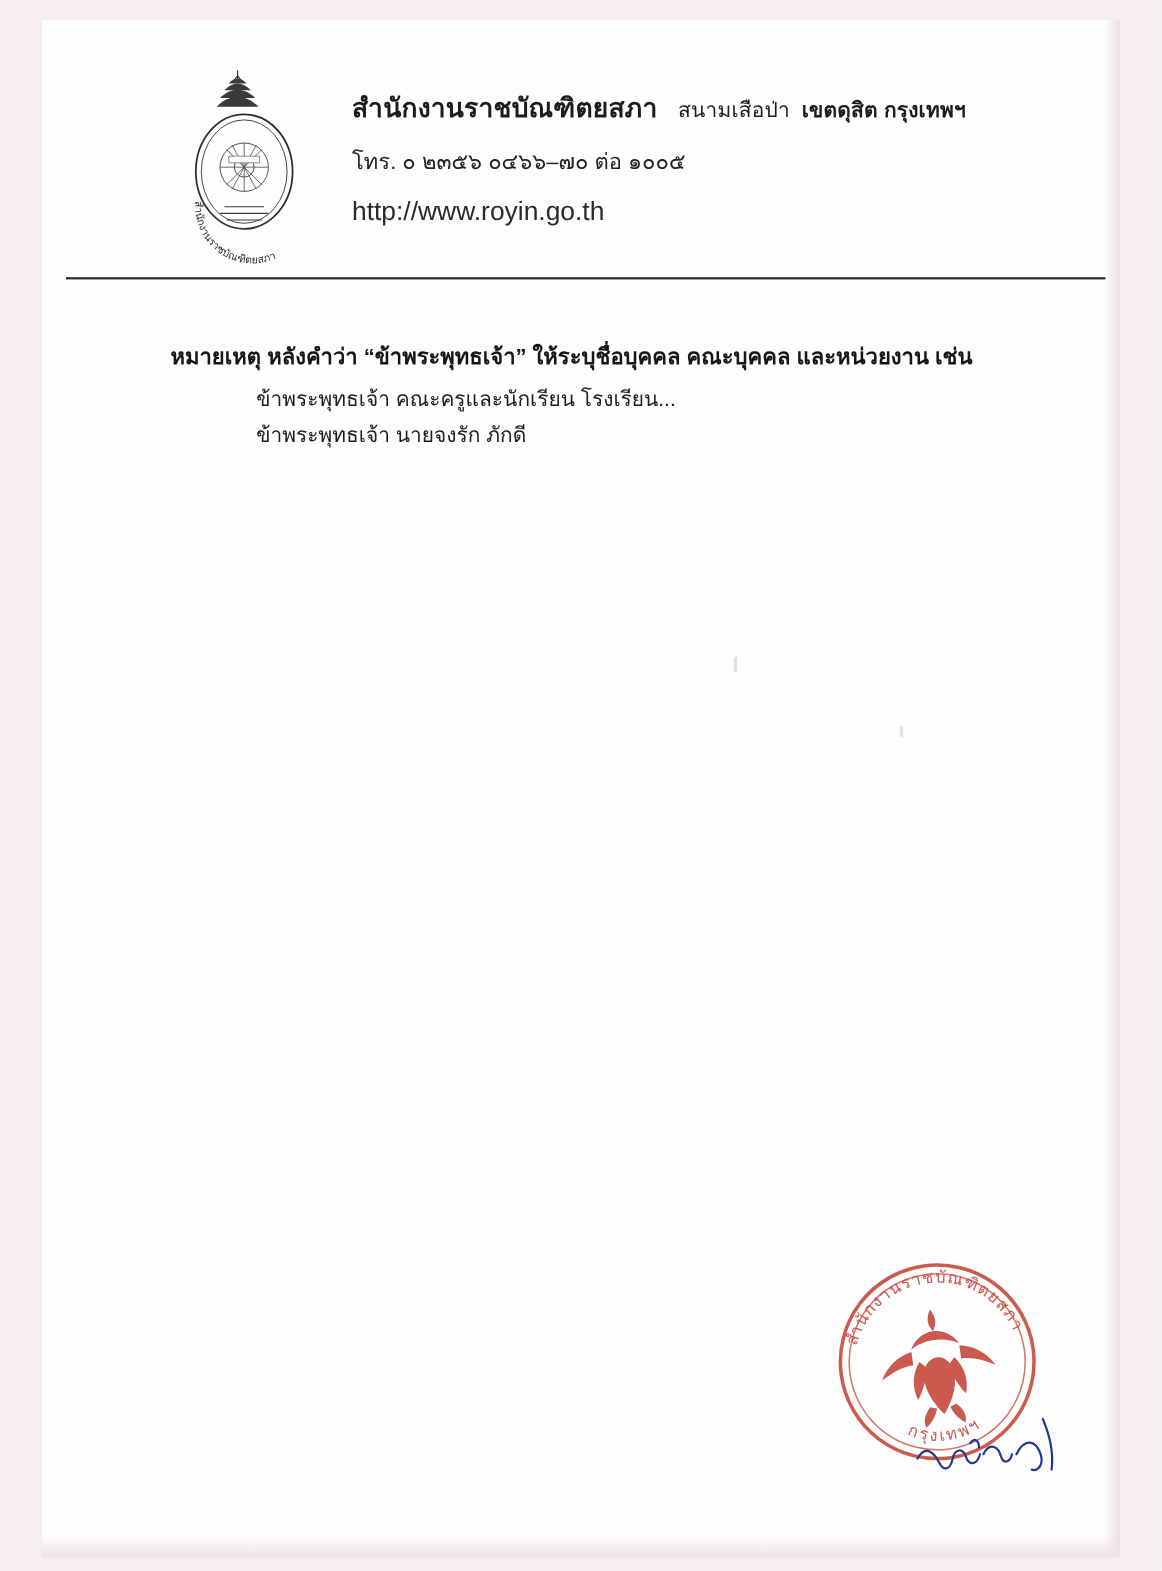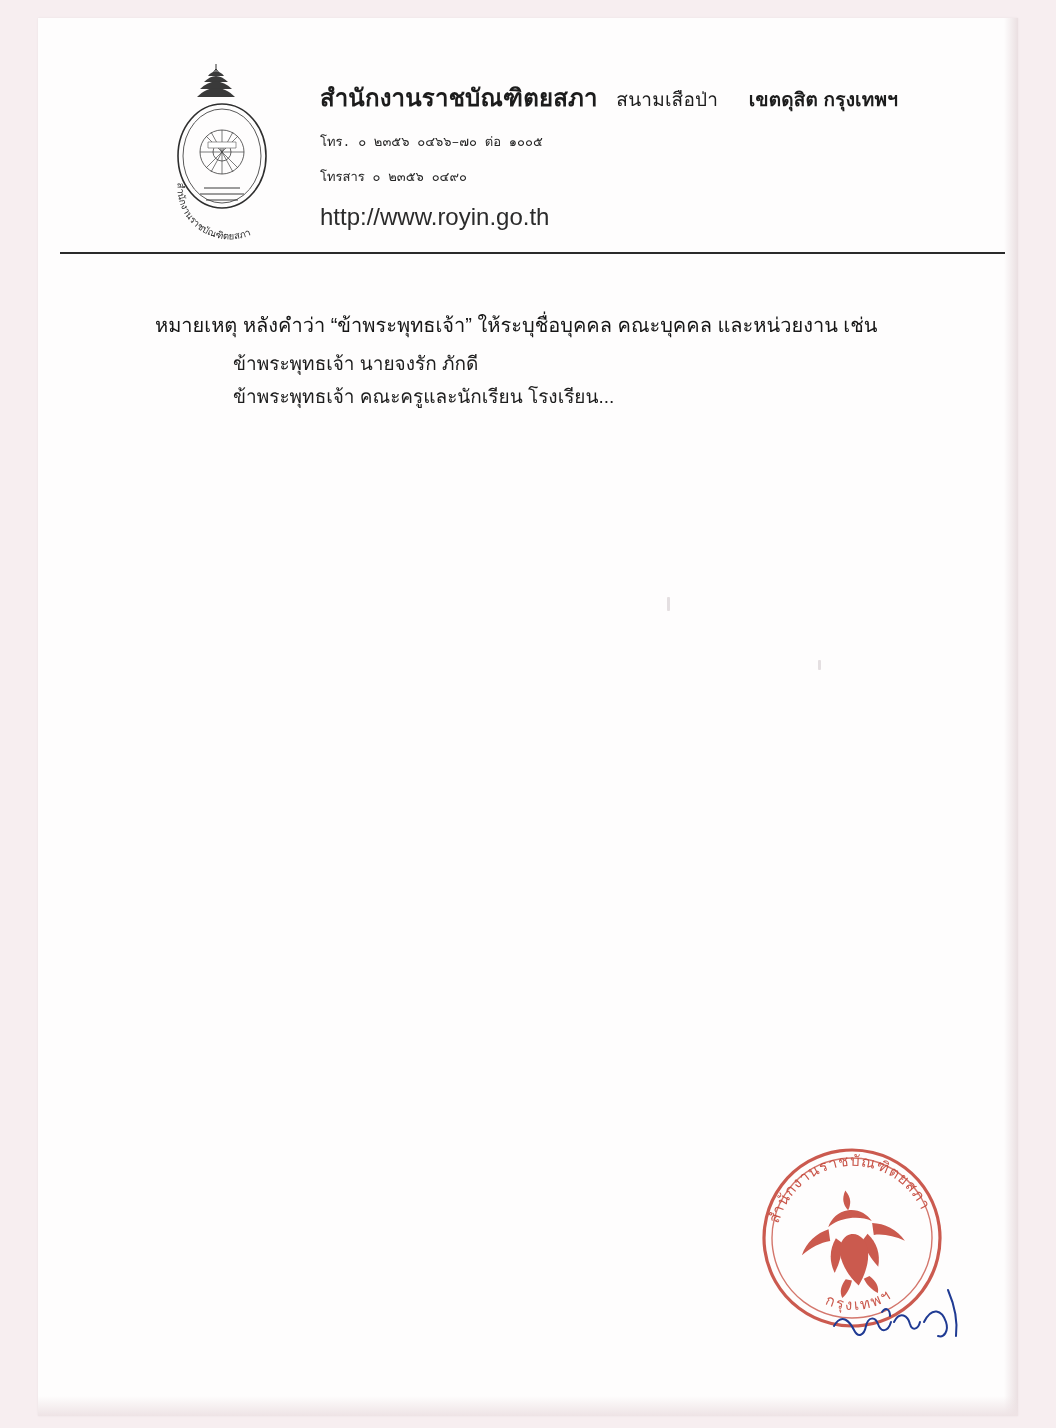--- a/index.html
+++ b/index.html
@@ -85,25 +85,25 @@
     font-size: 24px;
   }
   .lh-line1 .addr {
     font-size: 19px;
     font-weight: normal;
     margin-left: 12px;
   }
   .lh-line1 .addr2 {
     font-size: 19px;
     font-weight: bold;
-    margin-left: 24px;
+    margin-left: 4px;
   }
   .lh-line2, .lh-line3 {
-    font-family: Liberation Mono, monospace;
-    font-size: 13px;
+    font-family: Liberation Sans, sans-serif;
+    font-size: 20px;
     color: #242424;
     margin-top: 14px;
     white-space: nowrap;
   }
   .lh-url {
     font-family: "Liberation Sans", sans-serif;
     font-size: 24px;
     color: #2b2b2b;
     margin-top: 16px;
     white-space: nowrap;
@@ -121,21 +121,21 @@
   
   .body-block {
     position: absolute;
     left: 155px;
     top: 310px;
     width: 780px;
   }
   .note-head {
     font-family: "Liberation Sans", sans-serif;
     font-size: 20px;
-    font-weight: normal;
+    font-weight: bold;
     color: #161616;
     line-height: 1.5;
     white-space: nowrap;
   }
   .note-list {
     margin-top: 8px;
     padding-left: 78px;
   }
   .note-item {
     font-family: "Liberation Sans", sans-serif;
@@ -222,32 +222,31 @@
     </svg>
   </div>
 
   <div class="lh-text">
     <div class="lh-line1">
       <span class="dept">สำนักงานราชบัณฑิตยสภา</span>
       <span class="addr">สนามเสือป่า</span>
       <span class="addr2">เขตดุสิต กรุงเทพฯ</span>
     </div>
     <div class="lh-line2">โทร. ๐ ๒๓๕๖ ๐๔๖๖–๗๐ ต่อ ๑๐๐๕</div>
-    <div class="lh-line3">โทรสาร ๐ ๒๓๕๖ ๐๔๙๐</div>
     <div class="lh-url">http://www.royin.go.th</div>
   </div>
 </div>
 
 <div class="lh-rule"></div>
 
 <div class="body-block">
   <div class="note-head">หมายเหตุ หลังคำว่า “ข้าพระพุทธเจ้า” ให้ระบุชื่อบุคคล คณะบุคคล และหน่วยงาน เช่น</div>
   <div class="note-list">
+    <div class="note-item">ข้าพระพุทธเจ้า คณะครูและนักเรียน โรงเรียน...</div>
     <div class="note-item">ข้าพระพุทธเจ้า นายจงรัก  ภักดี</div>
-    <div class="note-item">ข้าพระพุทธเจ้า คณะครูและนักเรียน โรงเรียน...</div>
   </div>
 </div>
 
 <div class="speck" style="left:667px;top:597px;width:3px;height:14px;border-radius:1px;"></div>
 <div class="speck" style="left:818px;top:660px;width:3px;height:10px;border-radius:1px;"></div>
 
 <div class="seal">
   <svg width="200" height="200" viewBox="0 0 200 200" xmlns="http://www.w3.org/2000/svg">
     <g transform="rotate(-8 100 100)">
       <circle cx="100" cy="100" r="88" fill="none" stroke="#c0392b" stroke-width="3.2" opacity="0.9"></circle>

